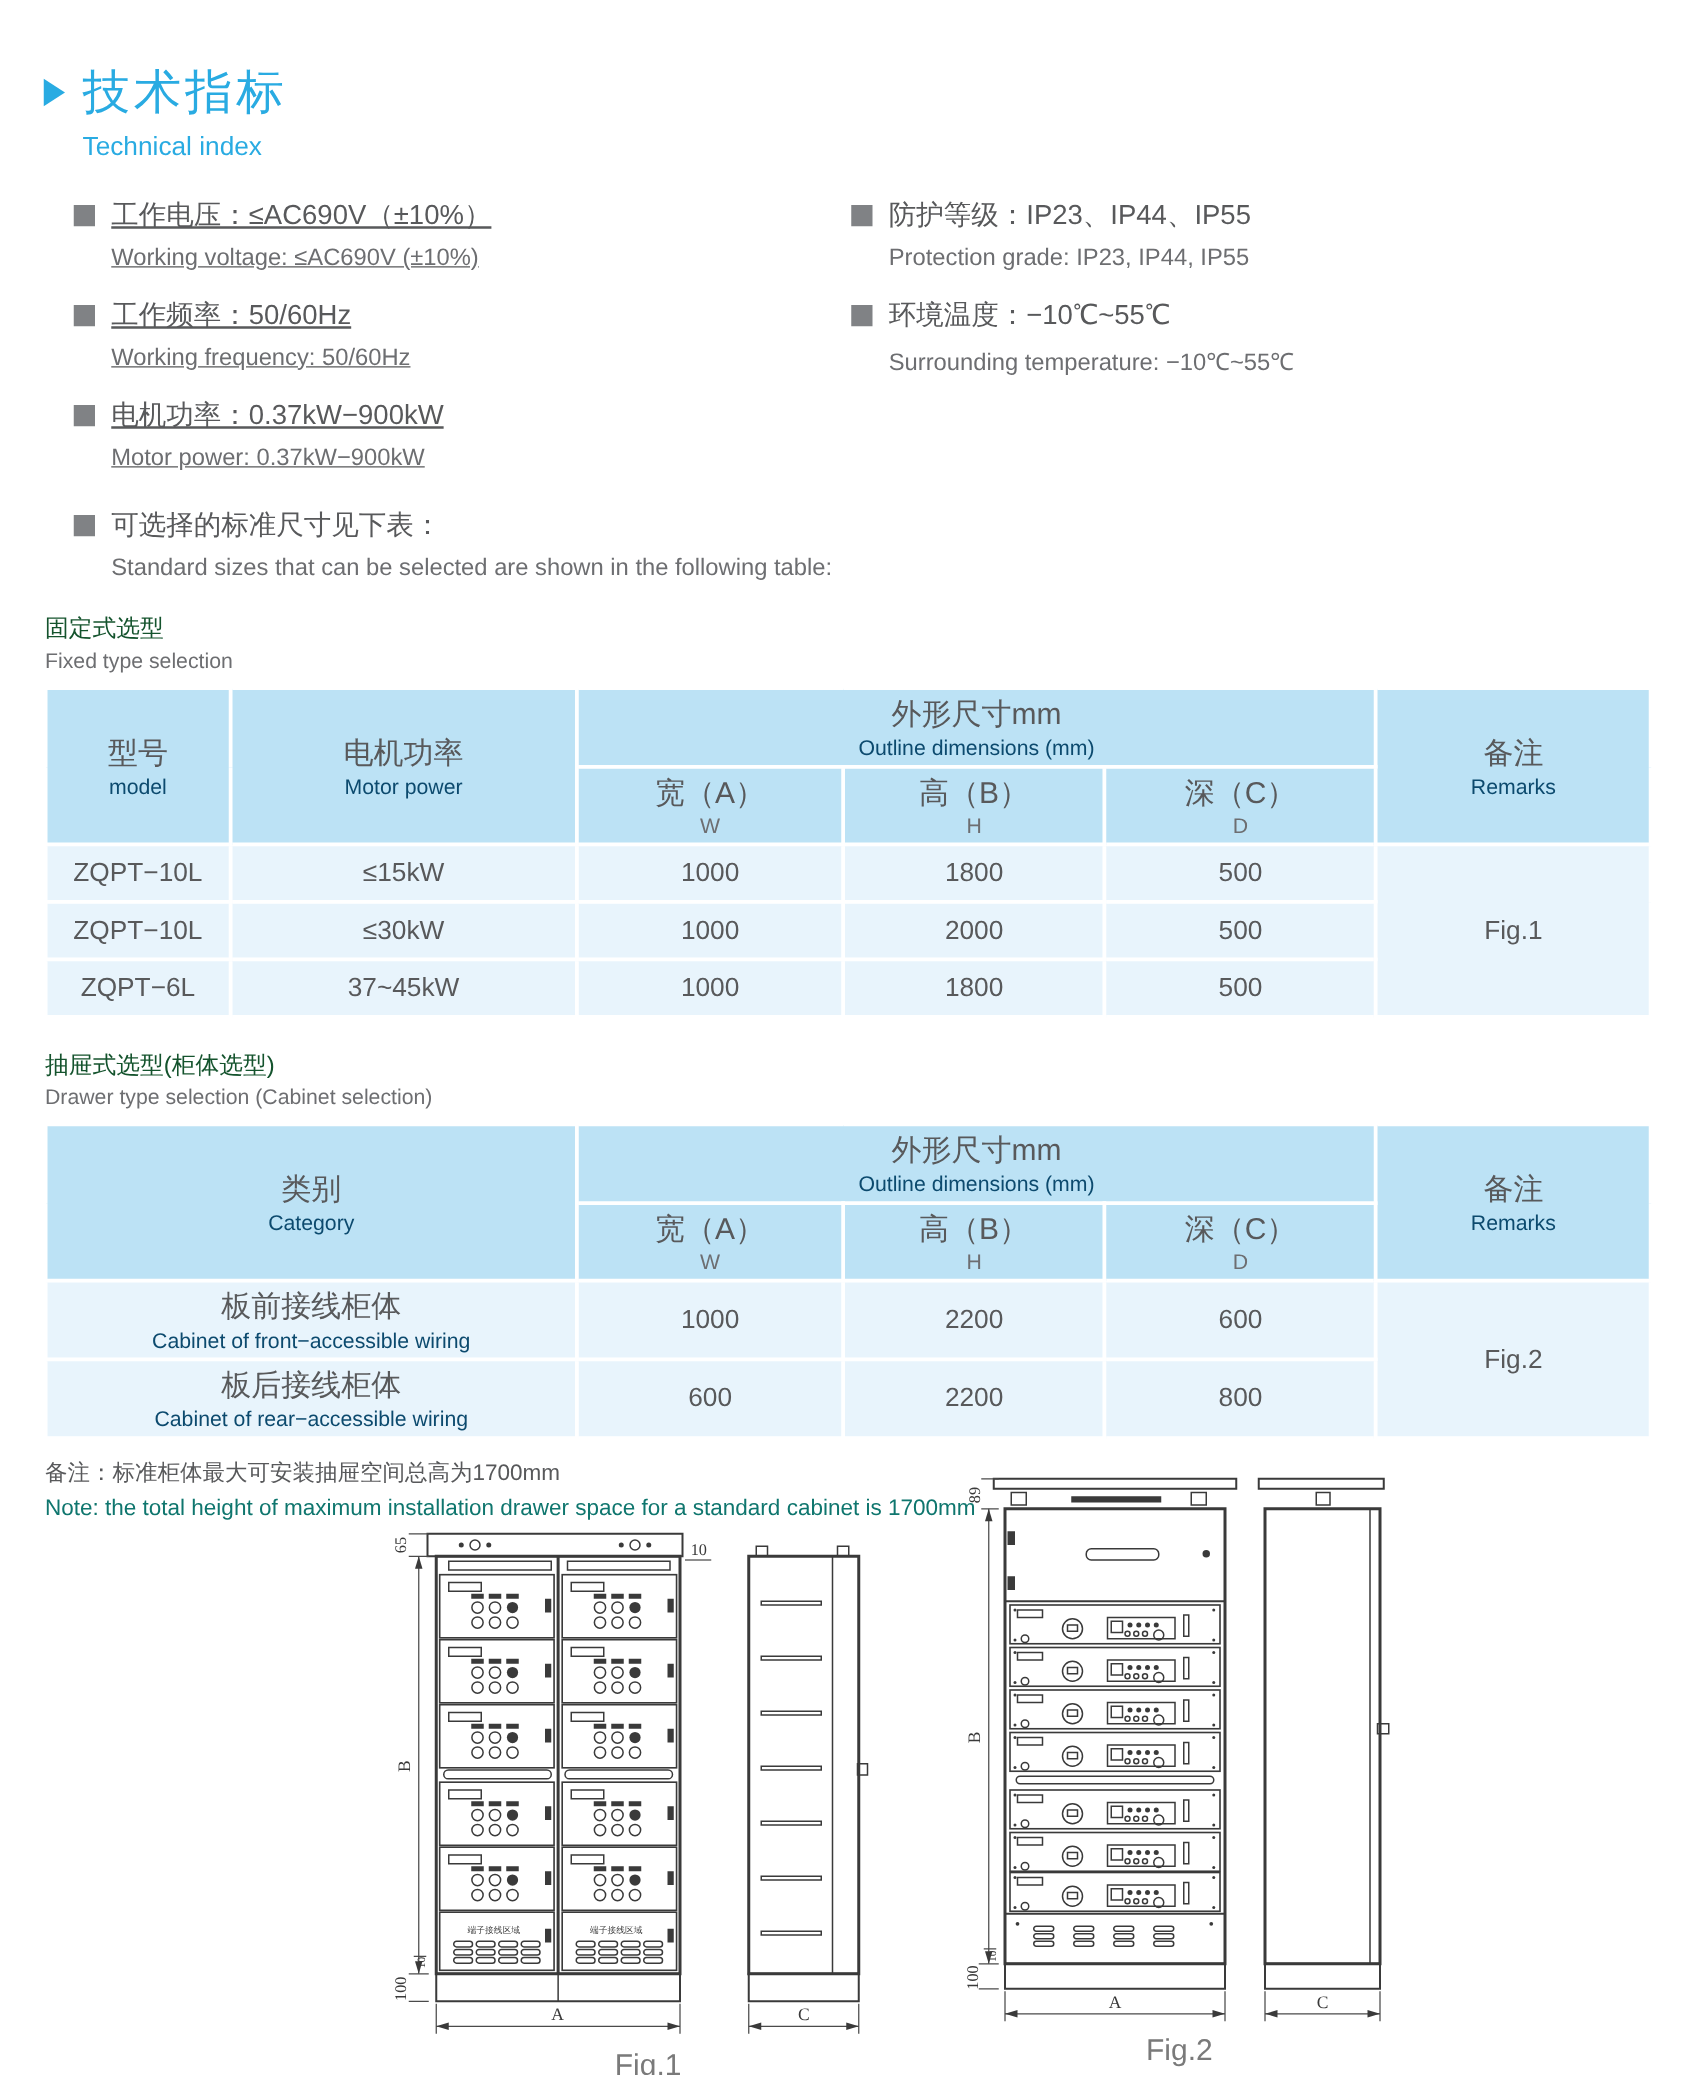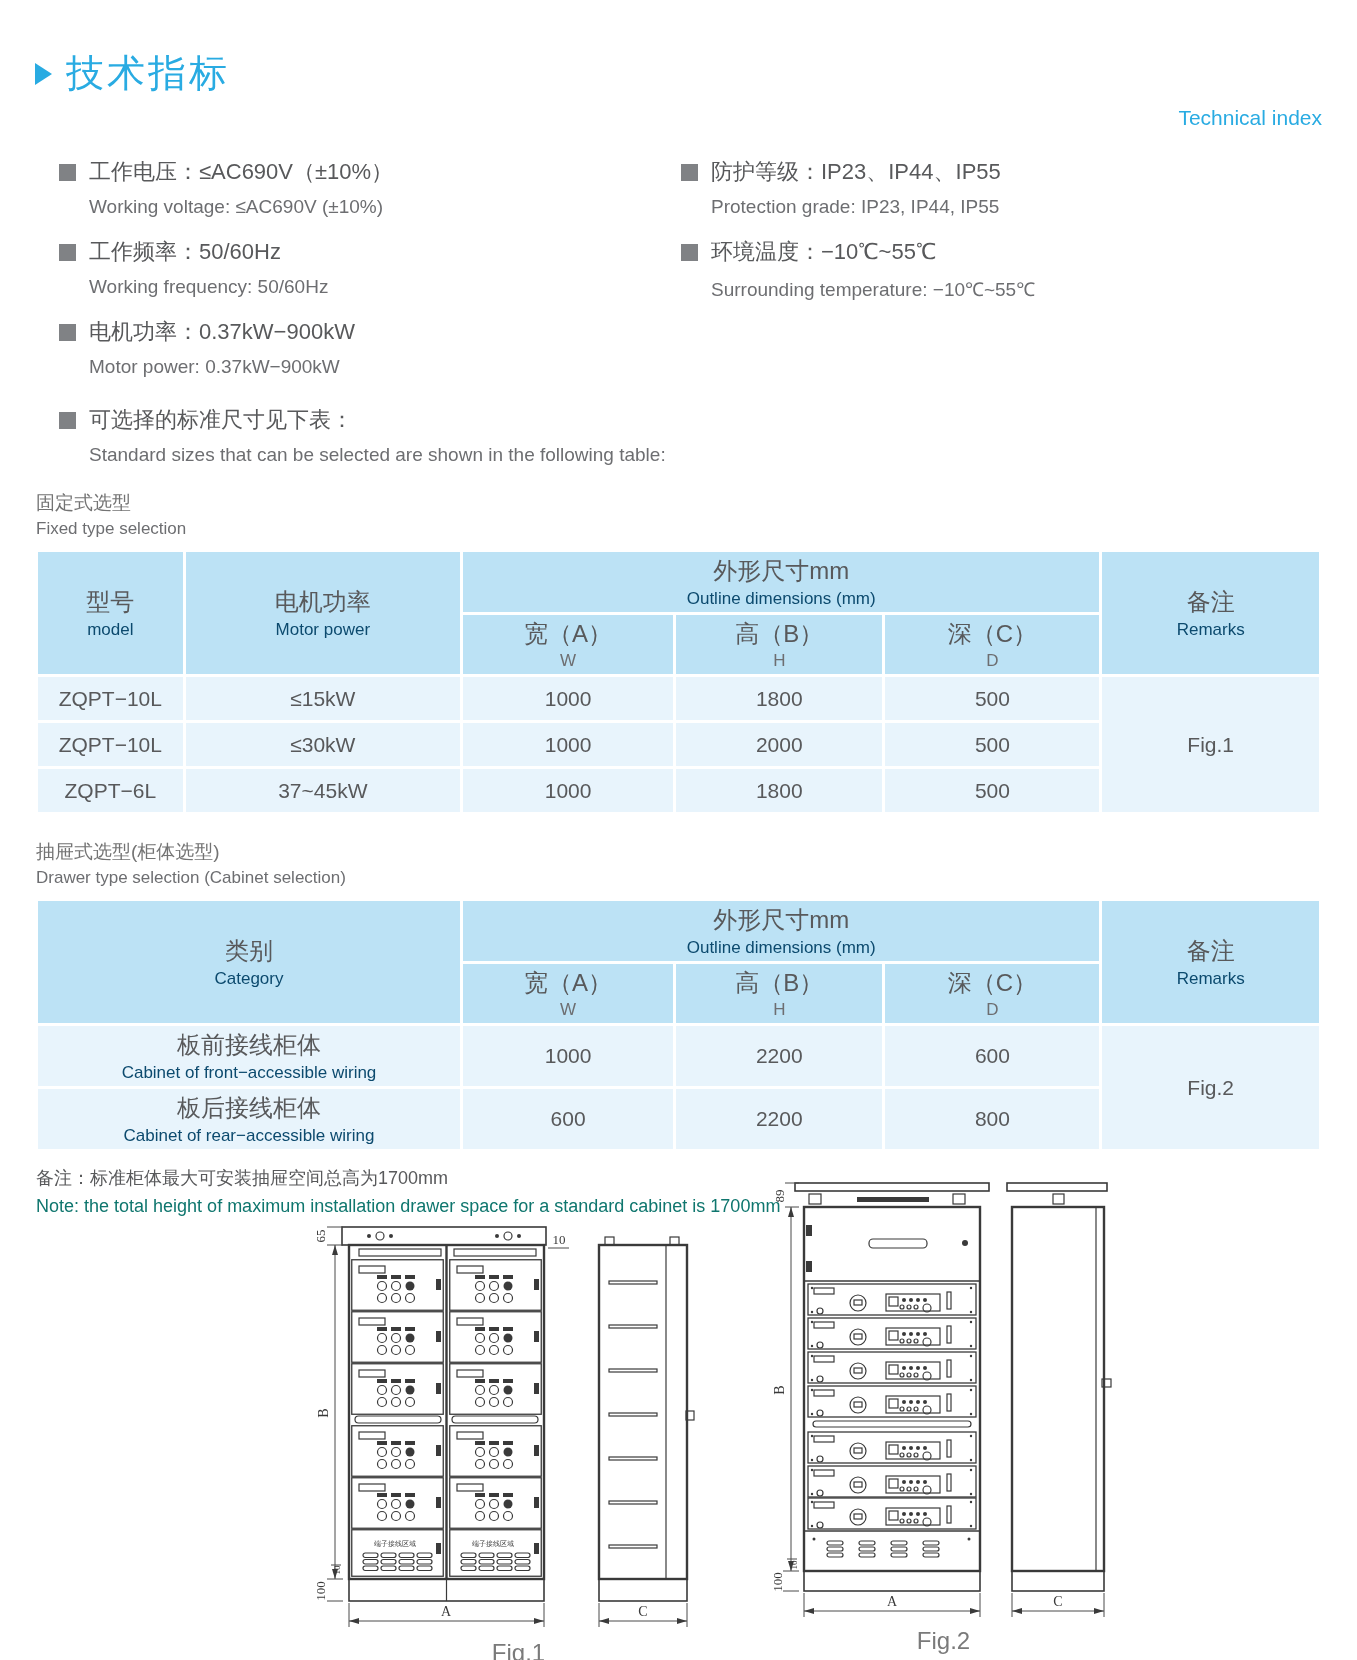--- a/index.html
+++ b/index.html
@@ -4,36 +4,36 @@
 <style>
   * { box-sizing: border-box; margin: 0; padding: 0; }
   html, body { background: #ffffff; }
   body { width: 1357px; font-family: "Liberation Sans", sans-serif; color: #58595b; }
   .page { width: 1357px; min-height: 1660px; padding: 42px 35px 16px 35px; position: relative; }
 
   
   .title-row { display: flex; align-items: center; gap: 14px; margin-top: 6px; }
   .tri { width: 0; height: 0; border-left: 17px solid #29abe2; border-top: 11px solid transparent; border-bottom: 11px solid transparent; }
   h1.title-cn { font-size: 38px; color: #29abe2; font-weight: 500; letter-spacing: 3px; }
-  .title-en { font-size: 21px; color: #29abe2; margin: 7px 0 12px 31px; text-align: right; }
+  .title-en { font-size: 21px; color: #29abe2; margin: 7px 0 12px 31px; }
 
   
   .specs { display: flex; margin: 26px 0 0 24px; }
-  .spec-col-left { width: 622px; flex: none; }
+  .spec-col-left { width: 622px; flex: none; text-decoration: underline; }
   .spec-col-right { flex: 1; }
   .spec-item { margin-bottom: 5px; }
   .cn-line { display: flex; align-items: center; gap: 13px; font-size: 22px; min-height: 32px; color: #58595b; }
   .bullet { width: 17px; height: 17px; background: #808285; flex: none; }
   .en-line { font-size: 19px; color: #6d6e71; margin: 8px 0 18px 30px; }
   .intro-item { margin: 8px 0 0 24px; }
   .intro-item .en-line { margin-bottom: 6px; }
 
   
   .section-label { margin: 24px 0 10px 1px; }
-  .section-label .cn { font-size: 19px; color: #737373; }
+  .section-label .cn { font-size: 19px; color: #14532d; }
   .section-label .en { font-size: 17px; color: #6d6e71; margin-top: 3px; }
 
   
   table.spec-table { width: 100%; border-collapse: collapse; table-layout: fixed; }
   .spec-table th, .spec-table td { border: 3px solid #ffffff; text-align: center; vertical-align: middle; font-weight: normal; padding: 3px 4px; }
   .spec-table th { background: #bce2f5; }
   .spec-table td { background: #e8f4fc; font-size: 21px; color: #58595b; }
   .spec-table .cn { font-size: 24px; color: #58595b; }
   .spec-table .en { font-size: 17px; color: #0c4a6e; margin-top: 2px; }
   .spec-table .en-sub { font-size: 17px; color: #6d6e71; margin-top: 1px; }

